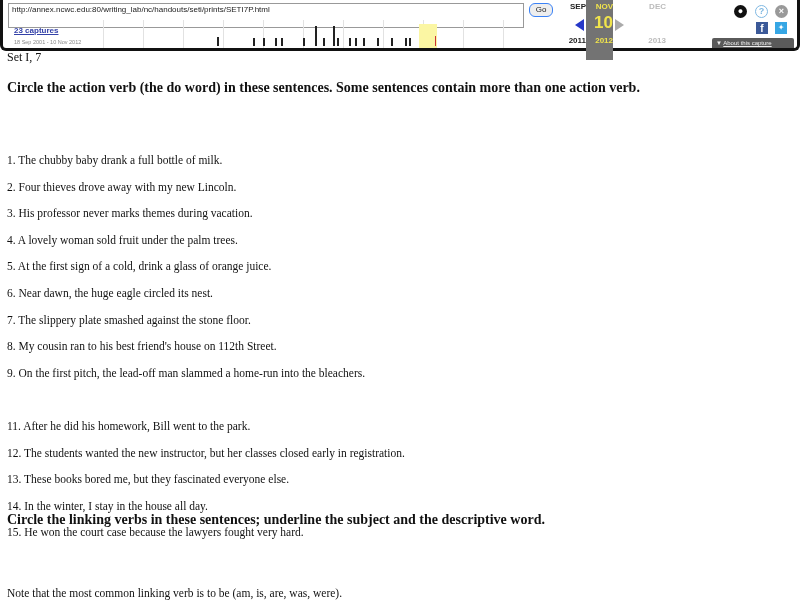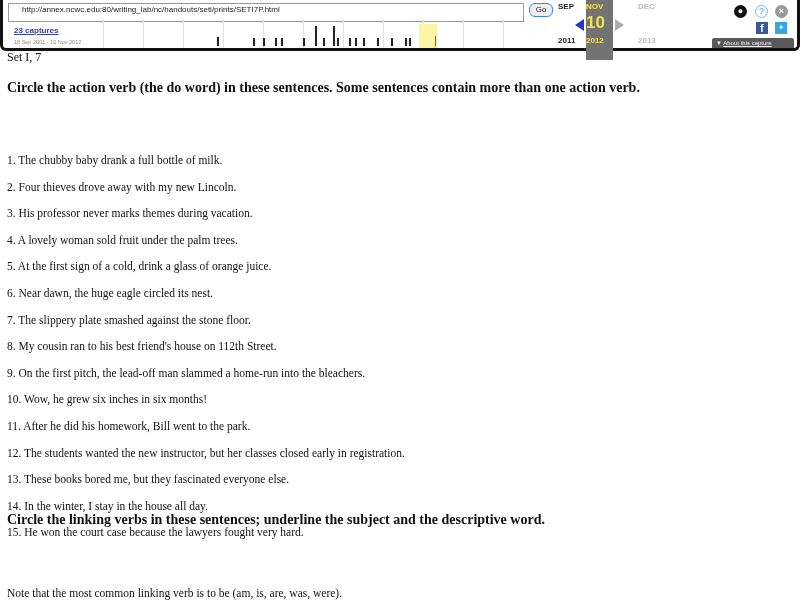--- a/index.html
+++ b/index.html
@@ -8,23 +8,23 @@
 
   
   .wb {
     position: absolute; left: 0; top: 0; width: 800px; height: 51px;
     background: #fff;
     border: 3px solid #111; border-top: none;
     border-radius: 0 0 6px 6px;
     font-family: "Liberation Sans", sans-serif;
   }
   .wb-url {
-    position: absolute; left: 5px; top: 3px; width: 516px; height: 19px;
+    position: absolute; left: 5px; top: 3px; width: 516px; height: 25px;
     border: 1px solid #999; background: #fff;
-    font-size: 8px; line-height: 12px; padding-left: 13px; color: #222;
+    font-size: 8px; line-height: 12px; padding-left: 3px; color: #222;
     white-space: nowrap; overflow: hidden;
   }
   .wb-go {
     position: absolute; left: 526px; top: 3px; width: 24px; height: 14px;
     border: 1px solid #3b82f6; background: #eee; border-radius: 6px;
     font-size: 8px; line-height: 12px; text-align: center; color: #222;
   }
   .wb-captures {
     position: absolute; left: 11px; top: 26px; font-size: 8px; font-weight: bold;
     color: #3341a8; text-decoration: underline;
@@ -33,21 +33,21 @@
     position: absolute; left: 11px; top: 39px; font-size: 5.5px; color: #888;
   }
   .wb-spark {
     position: absolute; left: 100px; top: 20px; width: 440px; height: 28px;
   }
   .wb-spark .yr { position: absolute; top: 0; width: 1px; height: 28px; background: #e2e2e2; }
   .wb-spark .bar { position: absolute; bottom: 2px; width: 2px; background: #222; }
   .wb-spark .hl { position: absolute; top: 4px; width: 18px; height: 24px; background: #fbf6a3; }
   .wb-spark .cur { position: absolute; bottom: 2px; width: 1px; height: 10px; background: #c33; }
 
-  .wb-cal { position: absolute; top: 0; height: 60px; font-size: 8px; font-weight: bold; text-align: left; }
+  .wb-cal { position: absolute; top: 0; height: 60px; font-size: 8px; font-weight: bold; text-align: right; }
   .wb-cal .m { position: absolute; top: 2px; width: 100%; }
   .wb-cal .y { position: absolute; top: 36px; width: 100%; }
   .wb-prev { left: 555px; width: 28px; color: #222; }
   .wb-cur { left: 583px; width: 27px; background: #737373; color: #f0e44c; }
   .wb-next { left: 610px; width: 28px; color: #bbb; padding-left: 25px; }
   .wb-cur .d { position: absolute; top: 13px; width: 100%; font-size: 17px; color: #f0e44c; }
   .arrow-l { position: absolute; top: 19px; right: 2px; width: 0; height: 0;
     border-top: 6px solid transparent; border-bottom: 6px solid transparent; border-right: 9px solid #2638c8; }
   .arrow-r { position: absolute; top: 19px; left: 2px; width: 0; height: 0;
     border-top: 6px solid transparent; border-bottom: 6px solid transparent; border-left: 9px solid #aaa; }
@@ -144,21 +144,20 @@
 
   <div class="line" style="top:60px">1. The chubby baby drank a full bottle of milk.</div>
   <div class="line" style="top:87px">2. Four thieves drove away with my new Lincoln.</div>
   <div class="line" style="top:113px">3. His professor never marks themes during vacation.</div>
   <div class="line" style="top:140px">4. A lovely woman sold fruit under the palm trees.</div>
   <div class="line" style="top:166px">5. At the first sign of a cold, drink a glass of orange juice.</div>
   <div class="line" style="top:193px">6. Near dawn, the huge eagle circled its nest.</div>
   <div class="line" style="top:220px">7. The slippery plate smashed against the stone floor.</div>
   <div class="line" style="top:246px">8. My cousin ran to his best friend's house on 112th Street.</div>
   <div class="line" style="top:273px">9. On the first pitch, the lead-off man slammed a home-run into the bleachers.</div>
-  <div class="line" style="top:299px">10. Wow, he grew six inches in six months!</div>
   <div class="line" style="top:326px">11. After he did his homework, Bill went to the park.</div>
   <div class="line" style="top:353px">12. The students wanted the new instructor, but her classes closed early in registration.</div>
   <div class="line" style="top:379px">13. These books bored me, but they fascinated everyone else.</div>
   <div class="line" style="top:406px">14. In the winter, I stay in the house all day.</div>
   <div class="line" style="top:432px">15. He won the court case because the lawyers fought very hard.</div>
 
   <div class="instr" style="top:462px">Circle the linking verbs in these sentences; underline the subject and the descriptive word.</div>
   <div class="line" style="top:493px">Note that the most common linking verb is to be (am, is, are, was, were).</div>
   <div class="line" style="top:519px">1. My uncle was fat for ten years.</div>
 </div>

